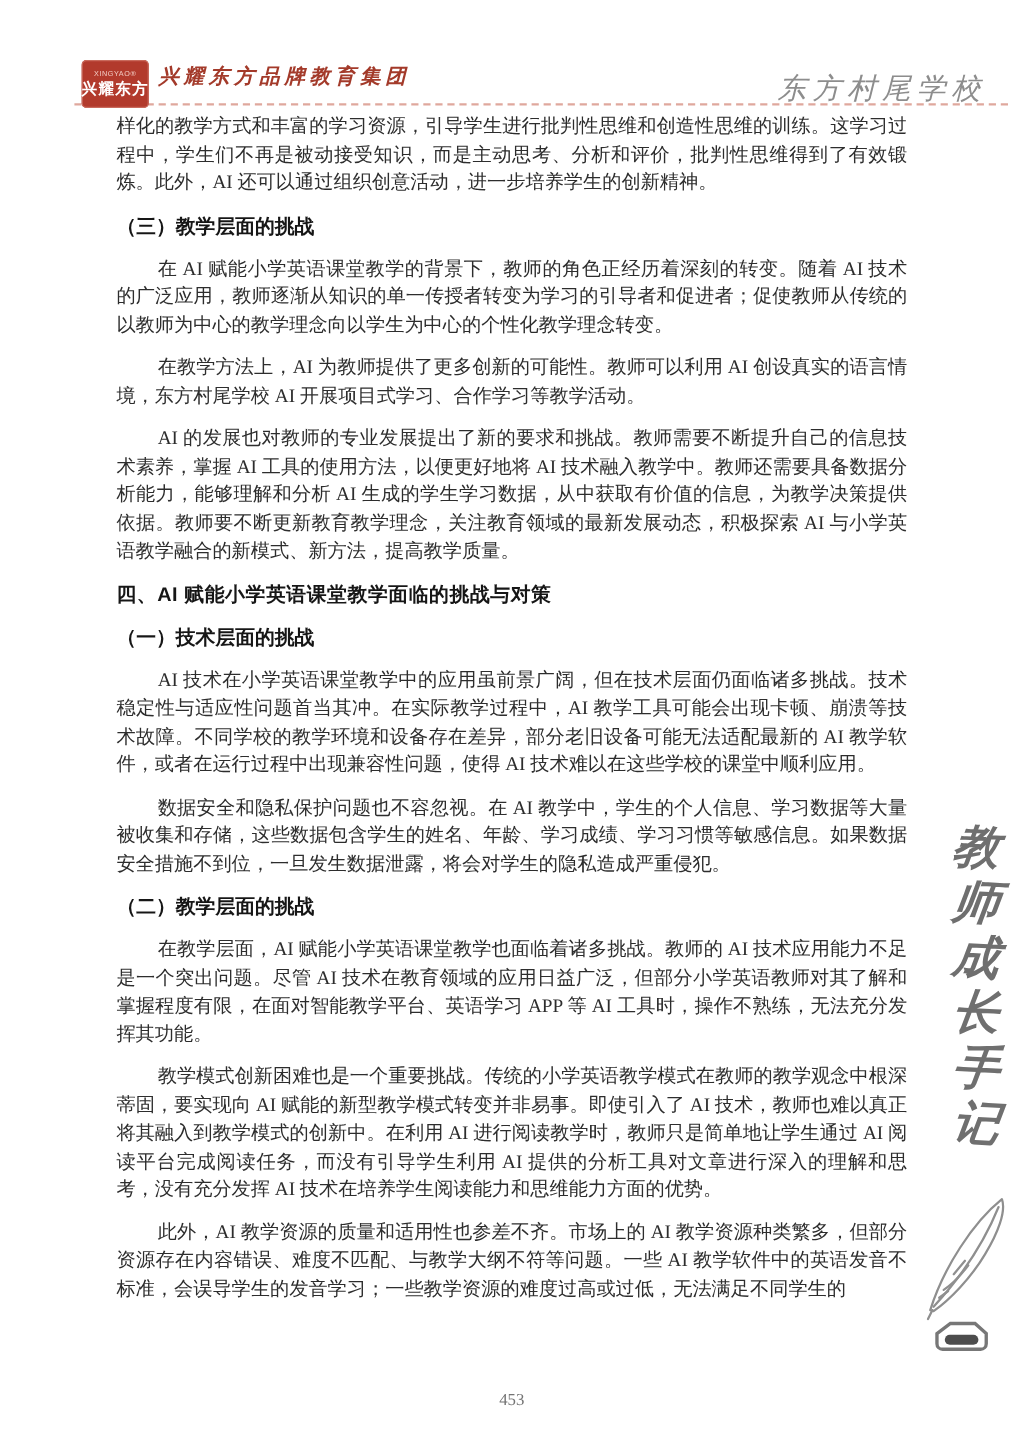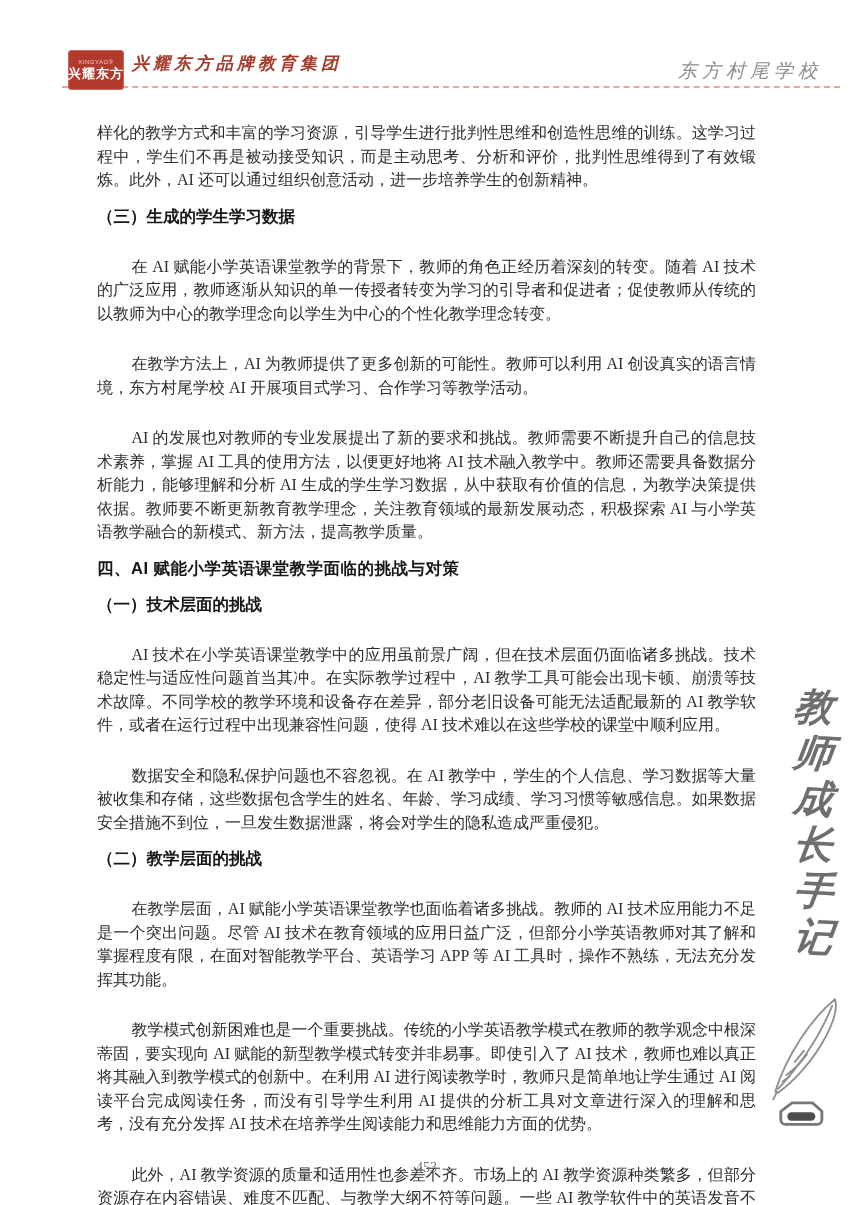--- a/index.html
+++ b/index.html
@@ -39,32 +39,32 @@
     white-space:nowrap;
   }
   .brand-title {
     position:absolute; left:132px; top:52px;
     font-size:17px; font-weight:bold; font-style:italic;
     letter-spacing:4px; color:#a33a2a;
     white-space:nowrap;
   }
   .school-name {
     position:absolute; right:28px; top:58px;
-    font-size:19px; font-style:italic;
+    font-size:24px; font-style:italic;
     letter-spacing:5px; color:#8d8d8d;
     white-space:nowrap;
   }
 
   
   .content {
     position:absolute; left:97px; top:94px; width:659px;
     font-size:16px; line-height:23.5px; color:#2d2d2d;
     text-align:justify;
   }
-  .para { margin-bottom:12px;margin-top:27px; }
+  .para { margin-bottom:12px; }
   .para.indent { text-indent:2.15em; }
   .heading {
     font-family:"Liberation Sans","DejaVu Sans",sans-serif;
     font-weight:bold; color:#161616; font-size:16.5px;
     margin:2px 0 12px 0; line-height:24px;
   }
   .heading.level1 { letter-spacing:.5px; }
 
   
   .calligraphy {
@@ -96,21 +96,21 @@
     <div class="logo-seal">
       <span class="seal-top">XINGYAO®</span>
       <span class="seal-main">兴耀东方</span>
     </div>
     <div class="brand-title">兴耀东方品牌教育集团</div>
     <div class="school-name">东方村尾学校</div>
   </div>
 
   <div class="content">
     <p class="para">样化的教学方式和丰富的学习资源，引导学生进行批判性思维和创造性思维的训练。这学习过程中，学生们不再是被动接受知识，而是主动思考、分析和评价，批判性思维得到了有效锻炼。此外，AI 还可以通过组织创意活动，进一步培养学生的创新精神。</p>
-    <h3 class="heading level2">（三）生成的学生学习数据</h3>
+    <h3 class="heading level2">（三）教学层面的挑战</h3>
     <p class="para indent">在 AI 赋能小学英语课堂教学的背景下，教师的角色正经历着深刻的转变。随着 AI 技术的广泛应用，教师逐渐从知识的单一传授者转变为学习的引导者和促进者；促使教师从传统的以教师为中心的教学理念向以学生为中心的个性化教学理念转变。</p>
     <p class="para indent">在教学方法上，AI 为教师提供了更多创新的可能性。教师可以利用 AI 创设真实的语言情境，东方村尾学校 AI 开展项目式学习、合作学习等教学活动。</p>
     <p class="para indent">AI 的发展也对教师的专业发展提出了新的要求和挑战。教师需要不断提升自己的信息技术素养，掌握 AI 工具的使用方法，以便更好地将 AI 技术融入教学中。教师还需要具备数据分析能力，能够理解和分析 AI 生成的学生学习数据，从中获取有价值的信息，为教学决策提供依据。教师要不断更新教育教学理念，关注教育领域的最新发展动态，积极探索 AI 与小学英语教学融合的新模式、新方法，提高教学质量。</p>
     <h2 class="heading level1">四、AI 赋能小学英语课堂教学面临的挑战与对策</h2>
     <h3 class="heading level2">（一）技术层面的挑战</h3>
     <p class="para indent">AI 技术在小学英语课堂教学中的应用虽前景广阔，但在技术层面仍面临诸多挑战。技术稳定性与适应性问题首当其冲。在实际教学过程中，AI 教学工具可能会出现卡顿、崩溃等技术故障。不同学校的教学环境和设备存在差异，部分老旧设备可能无法适配最新的 AI 教学软件，或者在运行过程中出现兼容性问题，使得 AI 技术难以在这些学校的课堂中顺利应用。</p>
     <p class="para indent">数据安全和隐私保护问题也不容忽视。在 AI 教学中，学生的个人信息、学习数据等大量被收集和存储，这些数据包含学生的姓名、年龄、学习成绩、学习习惯等敏感信息。如果数据安全措施不到位，一旦发生数据泄露，将会对学生的隐私造成严重侵犯。</p>
     <h3 class="heading level2">（二）教学层面的挑战</h3>
     <p class="para indent">在教学层面，AI 赋能小学英语课堂教学也面临着诸多挑战。教师的 AI 技术应用能力不足是一个突出问题。尽管 AI 技术在教育领域的应用日益广泛，但部分小学英语教师对其了解和掌握程度有限，在面对智能教学平台、英语学习 APP 等 AI 工具时，操作不熟练，无法充分发挥其功能。</p>
     <p class="para indent">教学模式创新困难也是一个重要挑战。传统的小学英语教学模式在教师的教学观念中根深蒂固，要实现向 AI 赋能的新型教学模式转变并非易事。即使引入了 AI 技术，教师也难以真正将其融入到教学模式的创新中。在利用 AI 进行阅读教学时，教师只是简单地让学生通过 AI 阅读平台完成阅读任务，而没有引导学生利用 AI 提供的分析工具对文章进行深入的理解和思考，没有充分发挥 AI 技术在培养学生阅读能力和思维能力方面的优势。</p>

